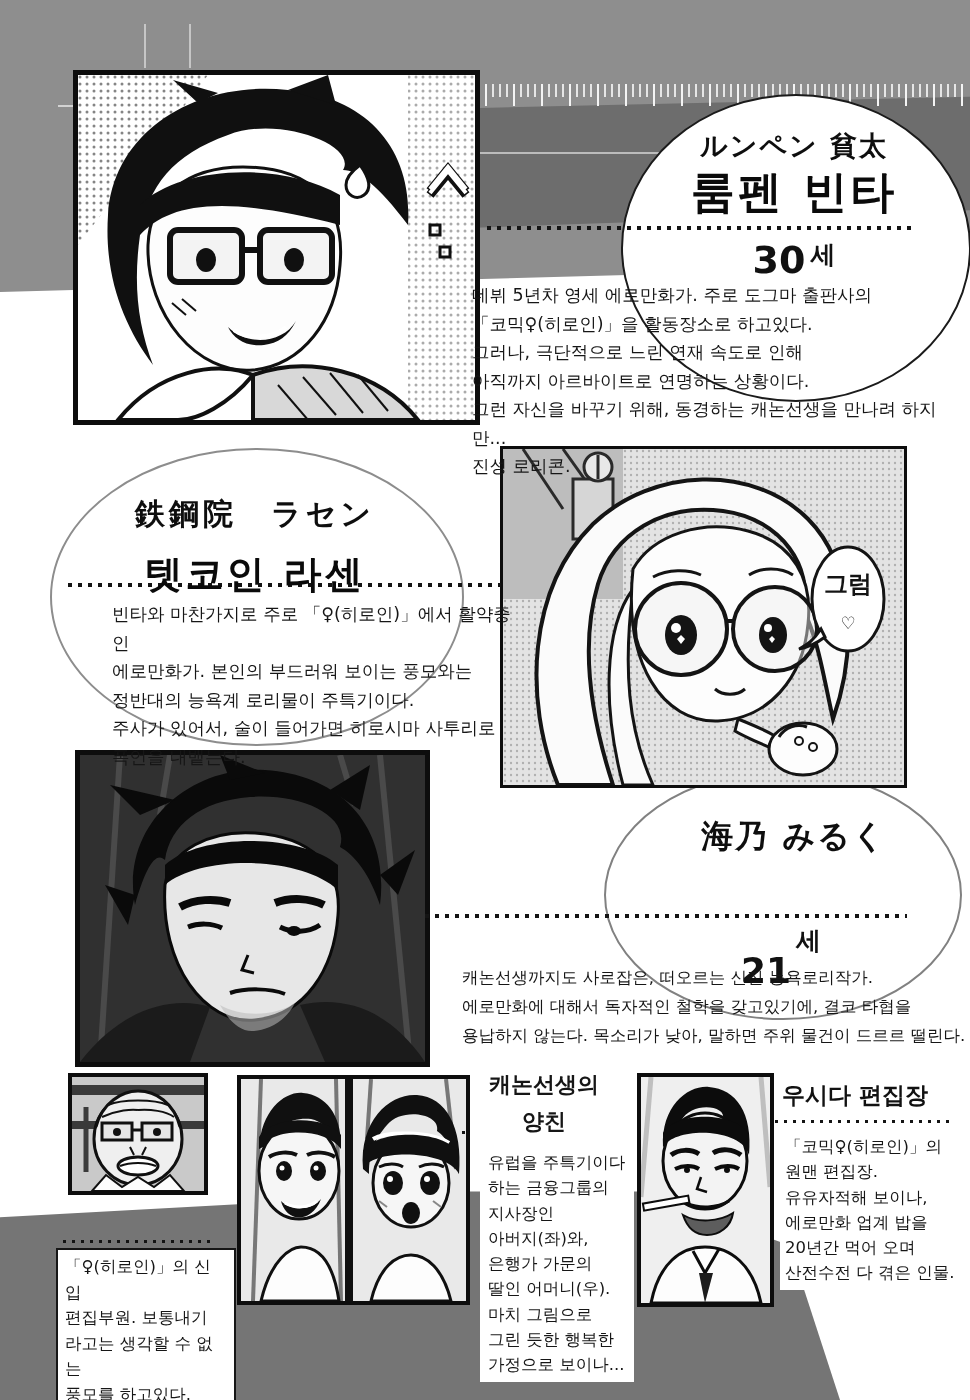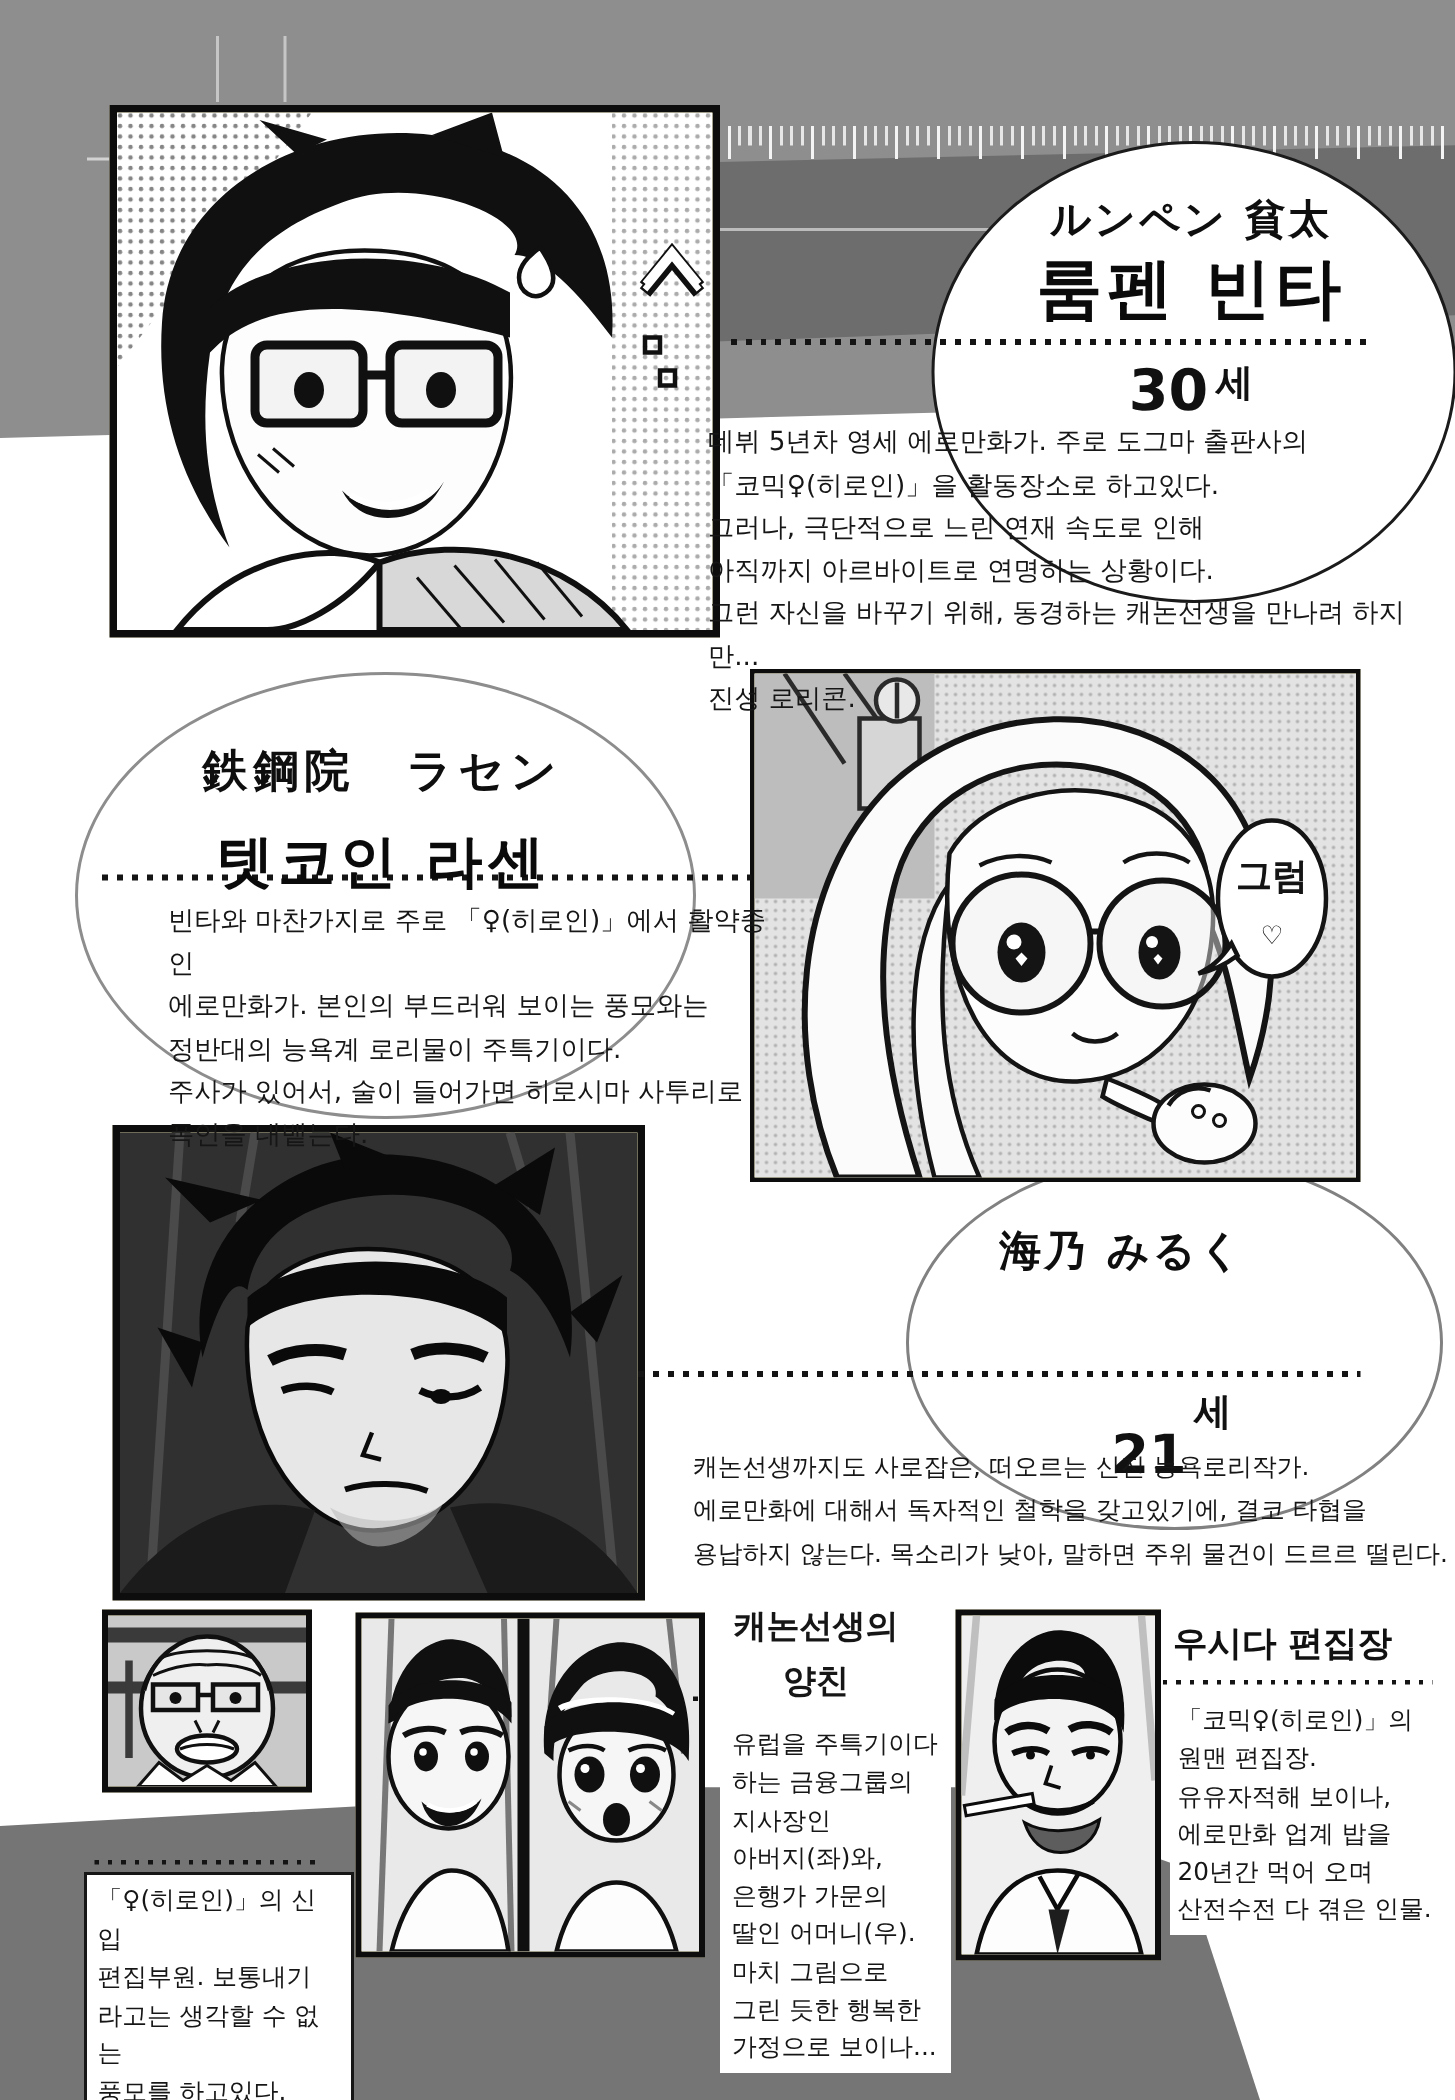--- a/index.html
+++ b/index.html
@@ -42,21 +42,21 @@
   
   .jp-name{text-align:center;font-weight:700;color:#0e0e0e;z-index:5;}
   .kr-name{text-align:center;font-weight:800;color:#0a0a0a;z-index:5;letter-spacing:3px;}
   .age-row{display:flex;justify-content:center;align-items:flex-start;gap:5px;z-index:5;font-weight:800;}
   .age-num{font-size:38px;}
   .age-suf{font-size:25px;}
   .body-txt{white-space:pre-line;color:#161616;z-index:5;}
   .boxed{background:#fff;}
 
   
-  .portrait{background:#fef9c3;z-index:3;box-sizing:border-box;}
+  .portrait{background:#5eead4;z-index:3;box-sizing:border-box;}
   .b5{border:5px solid #0d0d0d;} .b4{border:4px solid #0d0d0d;} .b3{border:3px solid #0d0d0d;}
   svg{display:block;}
 </style>
 </head>
 <body>
 
 <div id="canvas">
 
   <div class="abs bg-top"></div>
   <div class="abs band"></div>
@@ -311,21 +311,21 @@
 진성 로리콘.</div>
 
   <div class="abs jp-name" style="left:70px;top:494px;width:370px;font-size:30px;letter-spacing:4px;">鉄鋼院　ラセン</div>
   <div class="abs kr-name" style="left:70px;top:529px;width:370px;font-size:38px;margin-top:20px;">텟코인 라센</div>
   <div class="abs body-txt" style="left:112px;top:600px;width:405px;font-size:17.5px;line-height:28.5px;">빈타와 마찬가지로 주로 「♀(히로인)」에서 활약중인
 에로만화가. 본인의 부드러워 보이는 풍모와는
 정반대의 능욕계 로리물이 주특기이다.
 주사가 있어서, 술이 들어가면 히로시마 사투리로
 폭언을 내뱉는다.</div>
 
-  <div class="abs jp-name" style="left:587px;top:815px;width:322px;font-size:28px;letter-spacing:2px;">海乃 みるく</div>
+  <div class="abs jp-name" style="left:633px;top:815px;width:322px;font-size:32px;letter-spacing:2px;">海乃 みるく</div>
   <div class="abs age-row" style="left:620px;top:924px;width:322px;">
     <span class="age-num" style="font-size:36px;margin-top:26px;">21</span>
       <span class="age-suf">세</span>
   </div>
   <div class="abs body-txt" style="left:462px;top:963px;width:508px;font-size:16.5px;line-height:29px;">캐논선생까지도 사로잡은, 떠오르는 신진 능욕로리작가.
 에로만화에 대해서 독자적인 철학을 갖고있기에, 결코 타협을
 용납하지 않는다. 목소리가 낮아, 말하면 주위 물건이 드르르 떨린다.</div>
 
   <div class="abs body-txt boxed" style="left:56px;top:1248px;width:162px;font-size:16.5px;line-height:25.5px;border:2px solid #161616;padding:4px 7px;z-index:5;">「♀(히로인)」의 신입
 편집부원.  보통내기

